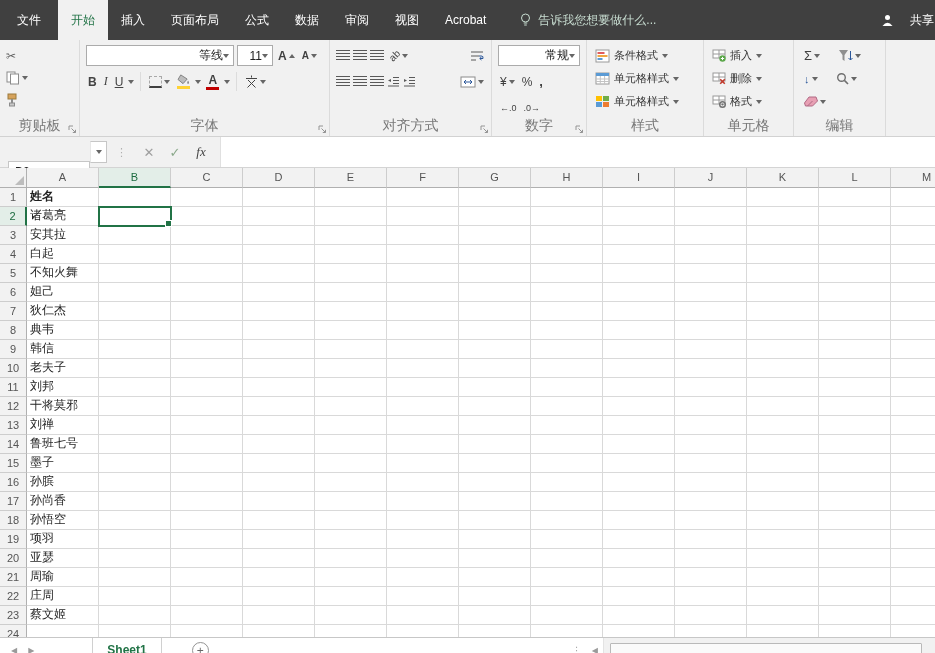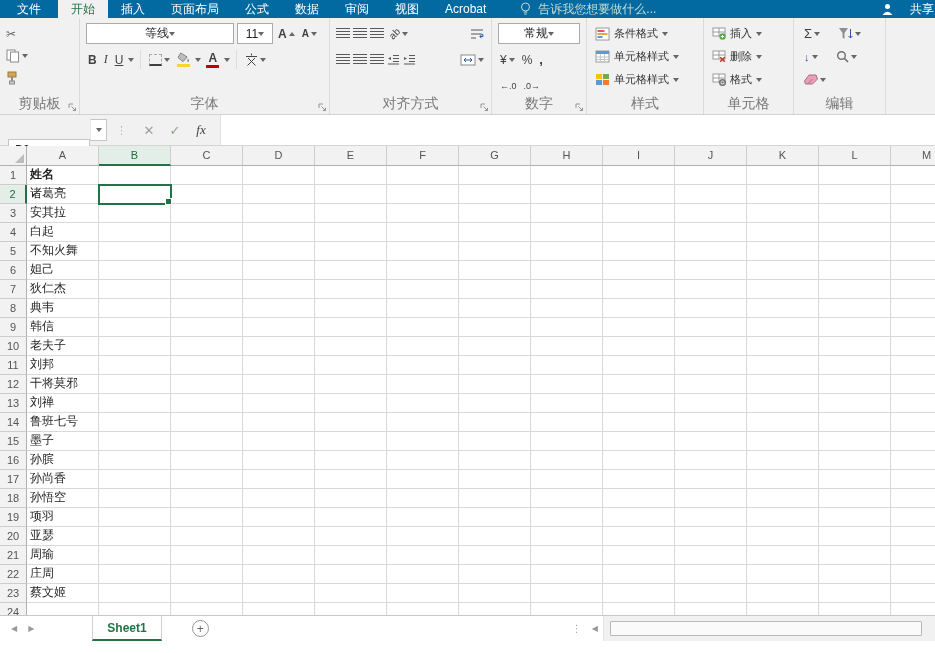--- a/index.html
+++ b/index.html
@@ -1,36 +1,36 @@
 <!DOCTYPE html>
 <html><head>
 <meta charset="utf-8">
 <style>
 *{box-sizing:border-box;margin:0;padding:0;}
 html,body{width:935px;height:653px;overflow:hidden;background:#fff;}
 #app{width:935px;height:653px;position:relative;overflow:hidden;font-family:"Liberation Sans","DejaVu Sans",sans-serif;font-size:12px;color:#333;background:#fff;}
 
 
-.tabbar{height:18px;background:#0369a1;display:flex;align-items:stretch;}
+.tabbar{height:40px;background:#404040;display:flex;align-items:stretch;}
 .filetab{padding:0 17px;display:flex;align-items:center;color:#fff;}
 .rtab{padding:0 13px;display:flex;align-items:center;color:#fff;white-space:nowrap;}
 .rtab.active{background:#f1f1f1;color:#217346;}
 .tellme{display:flex;align-items:center;gap:6px;margin-left:20px;color:#c8ddd1;white-space:nowrap;}
 .share{margin-left:auto;display:flex;align-items:center;gap:16px;color:#fff;white-space:nowrap;padding-right:1px;}
 
 
 .ribbon{height:97px;background:#f1f1f1;display:flex;border-bottom:1px solid #d2d2d2;}
 .rgroup{position:relative;padding:5px 5px 15px 6px;border-right:1px solid #dbdbdb;flex:none;}
 .glabel{position:absolute;bottom:1px;left:0;right:0;text-align:center;font-size:14px;color:#787878;}
 .launcher{position:absolute;right:2px;bottom:2px;width:9px;height:9px;display:flex;}
 .frow{display:flex;align-items:center;gap:3px;margin-bottom:5px;height:21px;}
 .ibtn{display:inline-flex;align-items:center;gap:2px;padding:1px 2px;color:#444;cursor:default;}
 .caret{width:0;height:0;border-left:3px solid transparent;border-right:3px solid transparent;border-top:4px solid #666;display:inline-block;flex:none;}
 .caret.up{border-top:none;border-bottom:4px solid #666;}
-.combo{background:#fff;border:1px solid #ababab;height:21px;display:flex;align-items:center;justify-content:center;padding:0 4px;font-size:12px;color:#222;}
+.combo{background:#fff;border:1px solid #ababab;height:21px;display:flex;align-items:center;justify-content:flex-end;padding:0 4px;font-size:12px;color:#222;}
 .vsep{width:1px;background:#dcdcdc;align-self:stretch;margin:1px 3px;}
 
 .clipwrap{display:flex;gap:7px;}
 .pastebtn{display:flex;flex-direction:column;align-items:center;width:40px;gap:1px;padding-top:1px;font-size:11px;color:#333;}
 .clipmini{display:flex;flex-direction:column;gap:6px;padding-top:3px;}
 .clipmini .ibtn{height:16px;padding:0;}
 .scis{font-size:12px;color:#5f5f5f;line-height:12px;}
 
 .af{font-size:12px;font-weight:700;color:#3f3f3f;line-height:12px;}
 .af.sm{font-size:10px;}

